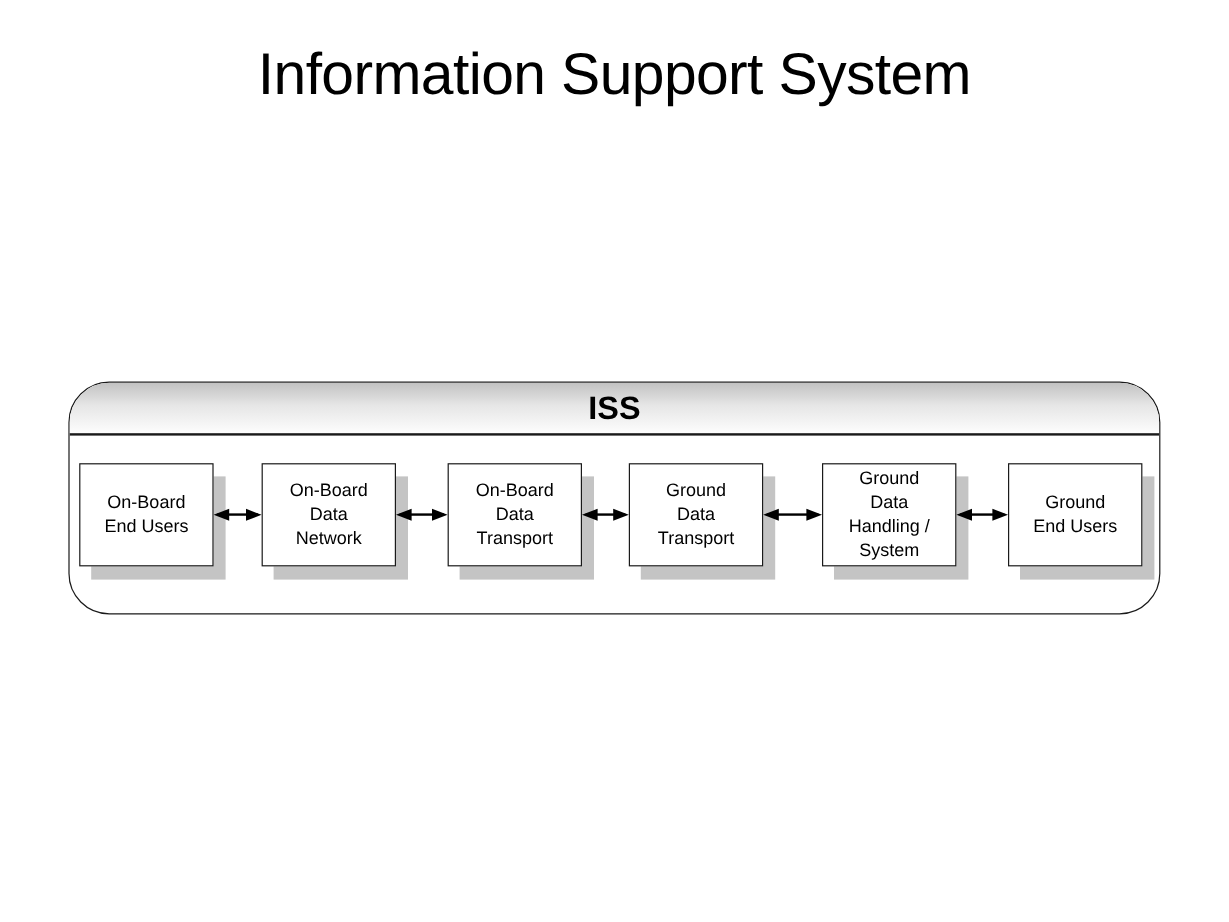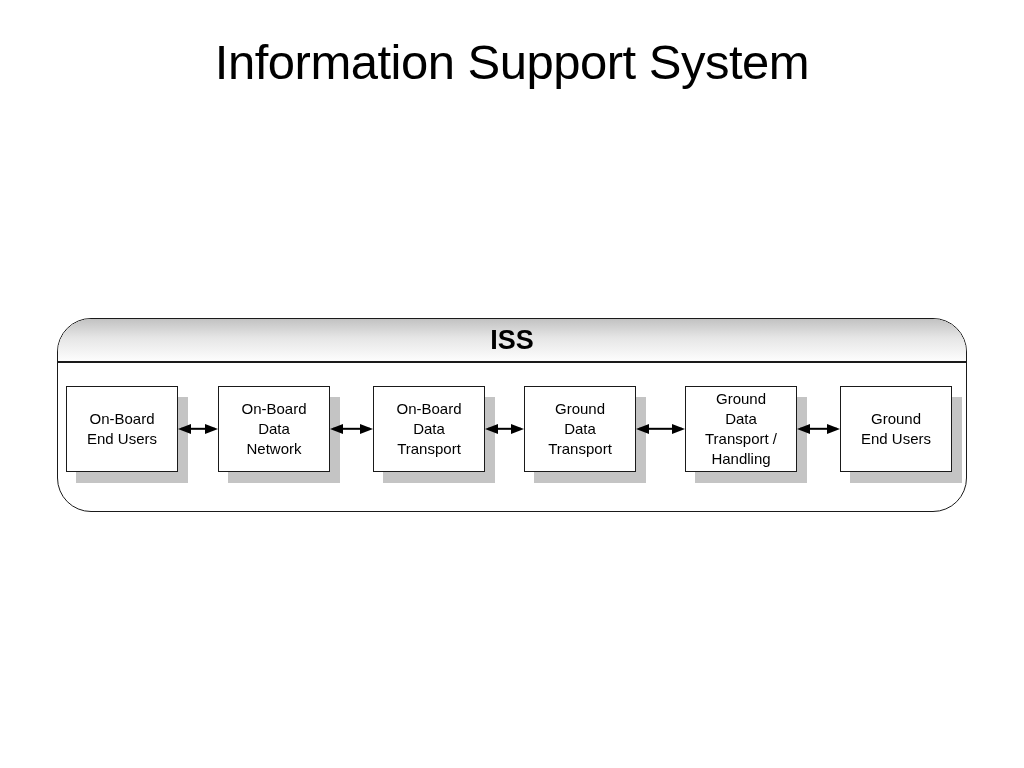--- a/index.html
+++ b/index.html
@@ -186,22 +186,22 @@
 
     <div class="connector conn-4">
       <span class="head-left"></span>
       <span class="shaft"></span>
       <span class="head-right"></span>
     </div>
 
     <div class="node node-5">
       <div>Ground</div>
       <div>Data</div>
-      <div>Transport /</div>
-      <div>Handling</div>
+      <div>Handling /</div>
+      <div>System</div>
     </div>
 
     <div class="connector conn-5">
       <span class="head-left"></span>
       <span class="shaft"></span>
       <span class="head-right"></span>
     </div>
 
     <div class="node node-6">
       <div>Ground</div>

